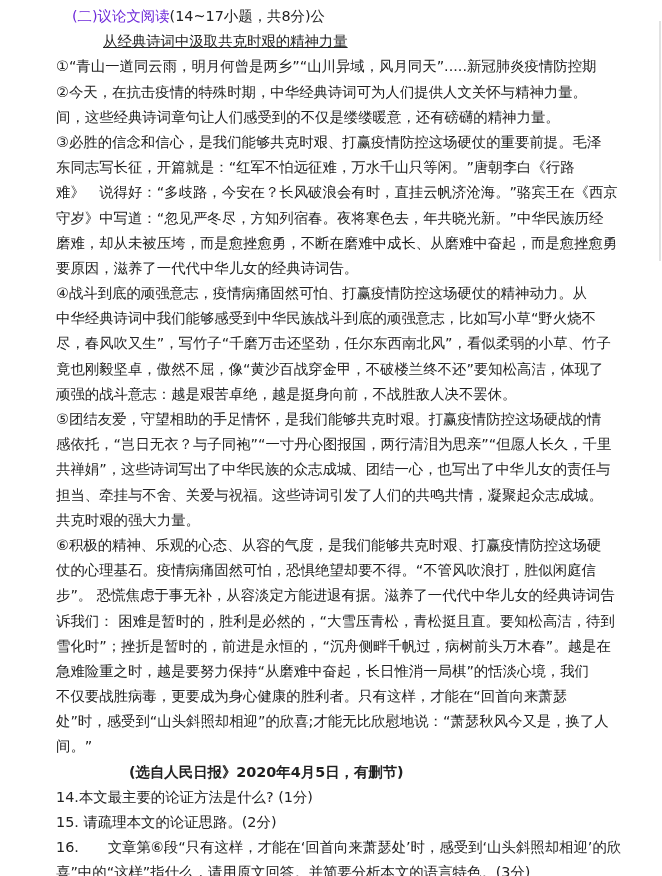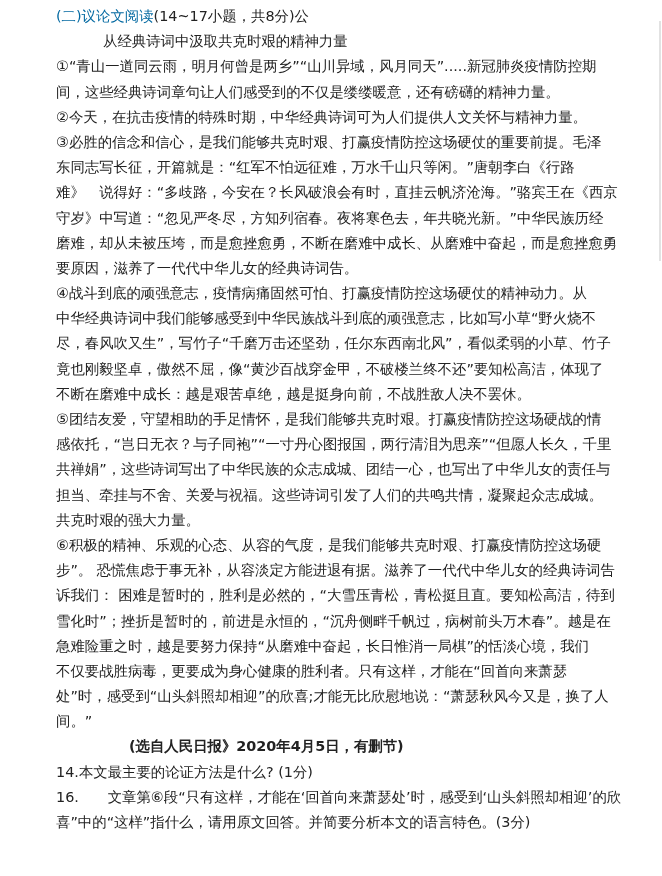--- a/index.html
+++ b/index.html
@@ -1,66 +1,68 @@
 <!DOCTYPE html>
 <html><head>
 <meta charset="utf-8">
 <style>
   html, body { margin: 0; padding: 0; background: #ffffff; }
   body { width: 662px; height: 876px; position: relative; overflow: hidden;
          font-family: "DejaVu Sans", "Liberation Sans", sans-serif; color: #222222; }
   .doc { position: absolute; left: 56px; top: 4px; width: 590px; font-size: 14.4px; line-height: 25.2px; }
   .line { white-space: nowrap; height: 25.2px; }
-  .heading-accent { color: #0369a1; }
-  .title { padding-left: 47px; }
+  .heading-accent { color: #6d28d9; margin-left: 16px; }
+  .title { padding-left: 47px; text-decoration: underline; }
   .source { padding-left: 73px; font-weight: bold; }
   .edge { position: absolute; left: 659px; top: 21px; width: 2px; height: 240px; background: #e2e2e2; }
 </style>
 </head>
 <body>
 
 <div class="edge"></div>
 
 <div class="doc">
   <div class="line">
     <span class="heading-accent">(二)议论文阅读</span><span>(14~17小题，共8分)公</span>
   </div>
   <div class="line title">从经典诗词中汲取共克时艰的精神力量</div>
 
   <div>
     <div class="line">①“青山一道同云雨，明月何曾是两乡”“山川异域，风月同天”.....新冠肺炎疫情防控期</div>
+    <div class="line">②今天，在抗击疫情的特殊时期，中华经典诗词可为人们提供人文关怀与精神力量。</div>
     <div class="line">间，这些经典诗词章句让人们感受到的不仅是缕缕暖意，还有磅礴的精神力量。</div>
-    <div class="line">②今天，在抗击疫情的特殊时期，中华经典诗词可为人们提供人文关怀与精神力量。</div>
     <div class="line">③必胜的信念和信心，是我们能够共克时艰、打赢疫情防控这场硬仗的重要前提。毛泽</div>
     <div class="line">东同志写长征，开篇就是：“红军不怕远征难，万水千山只等闲。”唐朝李白《行路</div>
     <div class="line">难》　说得好：“多歧路，今安在？长风破浪会有时，直挂云帆济沧海。”骆宾王在《西京</div>
     <div class="line">守岁》中写道：“忽见严冬尽，方知列宿春。夜将寒色去，年共晓光新。”中华民族历经</div>
     <div class="line">磨难，却从未被压垮，而是愈挫愈勇，不断在磨难中成长、从磨难中奋起，而是愈挫愈勇</div>
     <div class="line">要原因，滋养了一代代中华儿女的经典诗词告。</div>
     <div class="line">④战斗到底的顽强意志，疫情病痛固然可怕、打赢疫情防控这场硬仗的精神动力。从</div>
     <div class="line">中华经典诗词中我们能够感受到中华民族战斗到底的顽强意志，比如写小草“野火烧不</div>
     <div class="line">尽，春风吹又生”，写竹子“千磨万击还坚劲，任尔东西南北风”，看似柔弱的小草、竹子</div>
     <div class="line">竟也刚毅坚卓，傲然不屈，像“黄沙百战穿金甲，不破楼兰终不还”要知松高洁，体现了</div>
-    <div class="line">不断在磨难中成长：越是艰苦卓绝，越是挺身向前，不战胜敌人决不罢休。</div>
+    <div class="line">顽强的战斗意志：越是艰苦卓绝，越是挺身向前，不战胜敌人决不罢休。</div>
     <div class="line">⑤团结友爱，守望相助的手足情怀，是我们能够共克时艰。打赢疫情防控这场硬战的情</div>
     <div class="line">感依托，“岂日无衣？与子同袍”“一寸丹心图报国，两行清泪为思亲”“但愿人长久，千里</div>
     <div class="line">共禅娟”，这些诗词写出了中华民族的众志成城、团结一心，也写出了中华儿女的责任与</div>
     <div class="line">担当、牵挂与不舍、关爱与祝福。这些诗词引发了人们的共鸣共情，凝聚起众志成城。</div>
     <div class="line">共克时艰的强大力量。</div>
     <div class="line">⑥积极的精神、乐观的心态、从容的气度，是我们能够共克时艰、打赢疫情防控这场硬</div>
+    <div class="line">仗的心理基石。疫情病痛固然可怕，恐惧绝望却要不得。“不管风吹浪打，胜似闲庭信</div>
     <div class="line">步”。 恐慌焦虑于事无补，从容淡定方能进退有据。滋养了一代代中华儿女的经典诗词告</div>
     <div class="line">诉我们：  困难是暂时的，胜利是必然的，“大雪压青松，青松挺且直。要知松高洁，待到</div>
     <div class="line">雪化时”；挫折是暂时的，前进是永恒的，“沉舟侧畔千帆过，病树前头万木春”。越是在</div>
     <div class="line">急难险重之时，越是要努力保持“从磨难中奋起，长日惟消一局棋”的恬淡心境，我们</div>
     <div class="line">不仅要战胜病毒，更要成为身心健康的胜利者。只有这样，才能在“回首向来萧瑟</div>
     <div class="line">处”时，感受到“山头斜照却相迎”的欣喜;才能无比欣慰地说：“萧瑟秋风今又是，换了人</div>
     <div class="line">间。”</div>
   </div>
 
   <div class="line source">(选自人民日报》2020年4月5日，有删节)</div>
 
   <div>
     <div class="line">14.本文最主要的论证方法是什么? (1分)</div>
+    <div class="line">15. 请疏理本文的论证思路。(2分)</div>
     <div class="line">16.　　文章第⑥段“只有这样，才能在‘回首向来萧瑟处’时，感受到‘山头斜照却相迎’的欣</div>
     <div class="line">喜”中的“这样”指什么，请用原文回答。并简要分析本文的语言特色。(3分)</div>
 
   </div>
 </div>
 
 </body></html>

